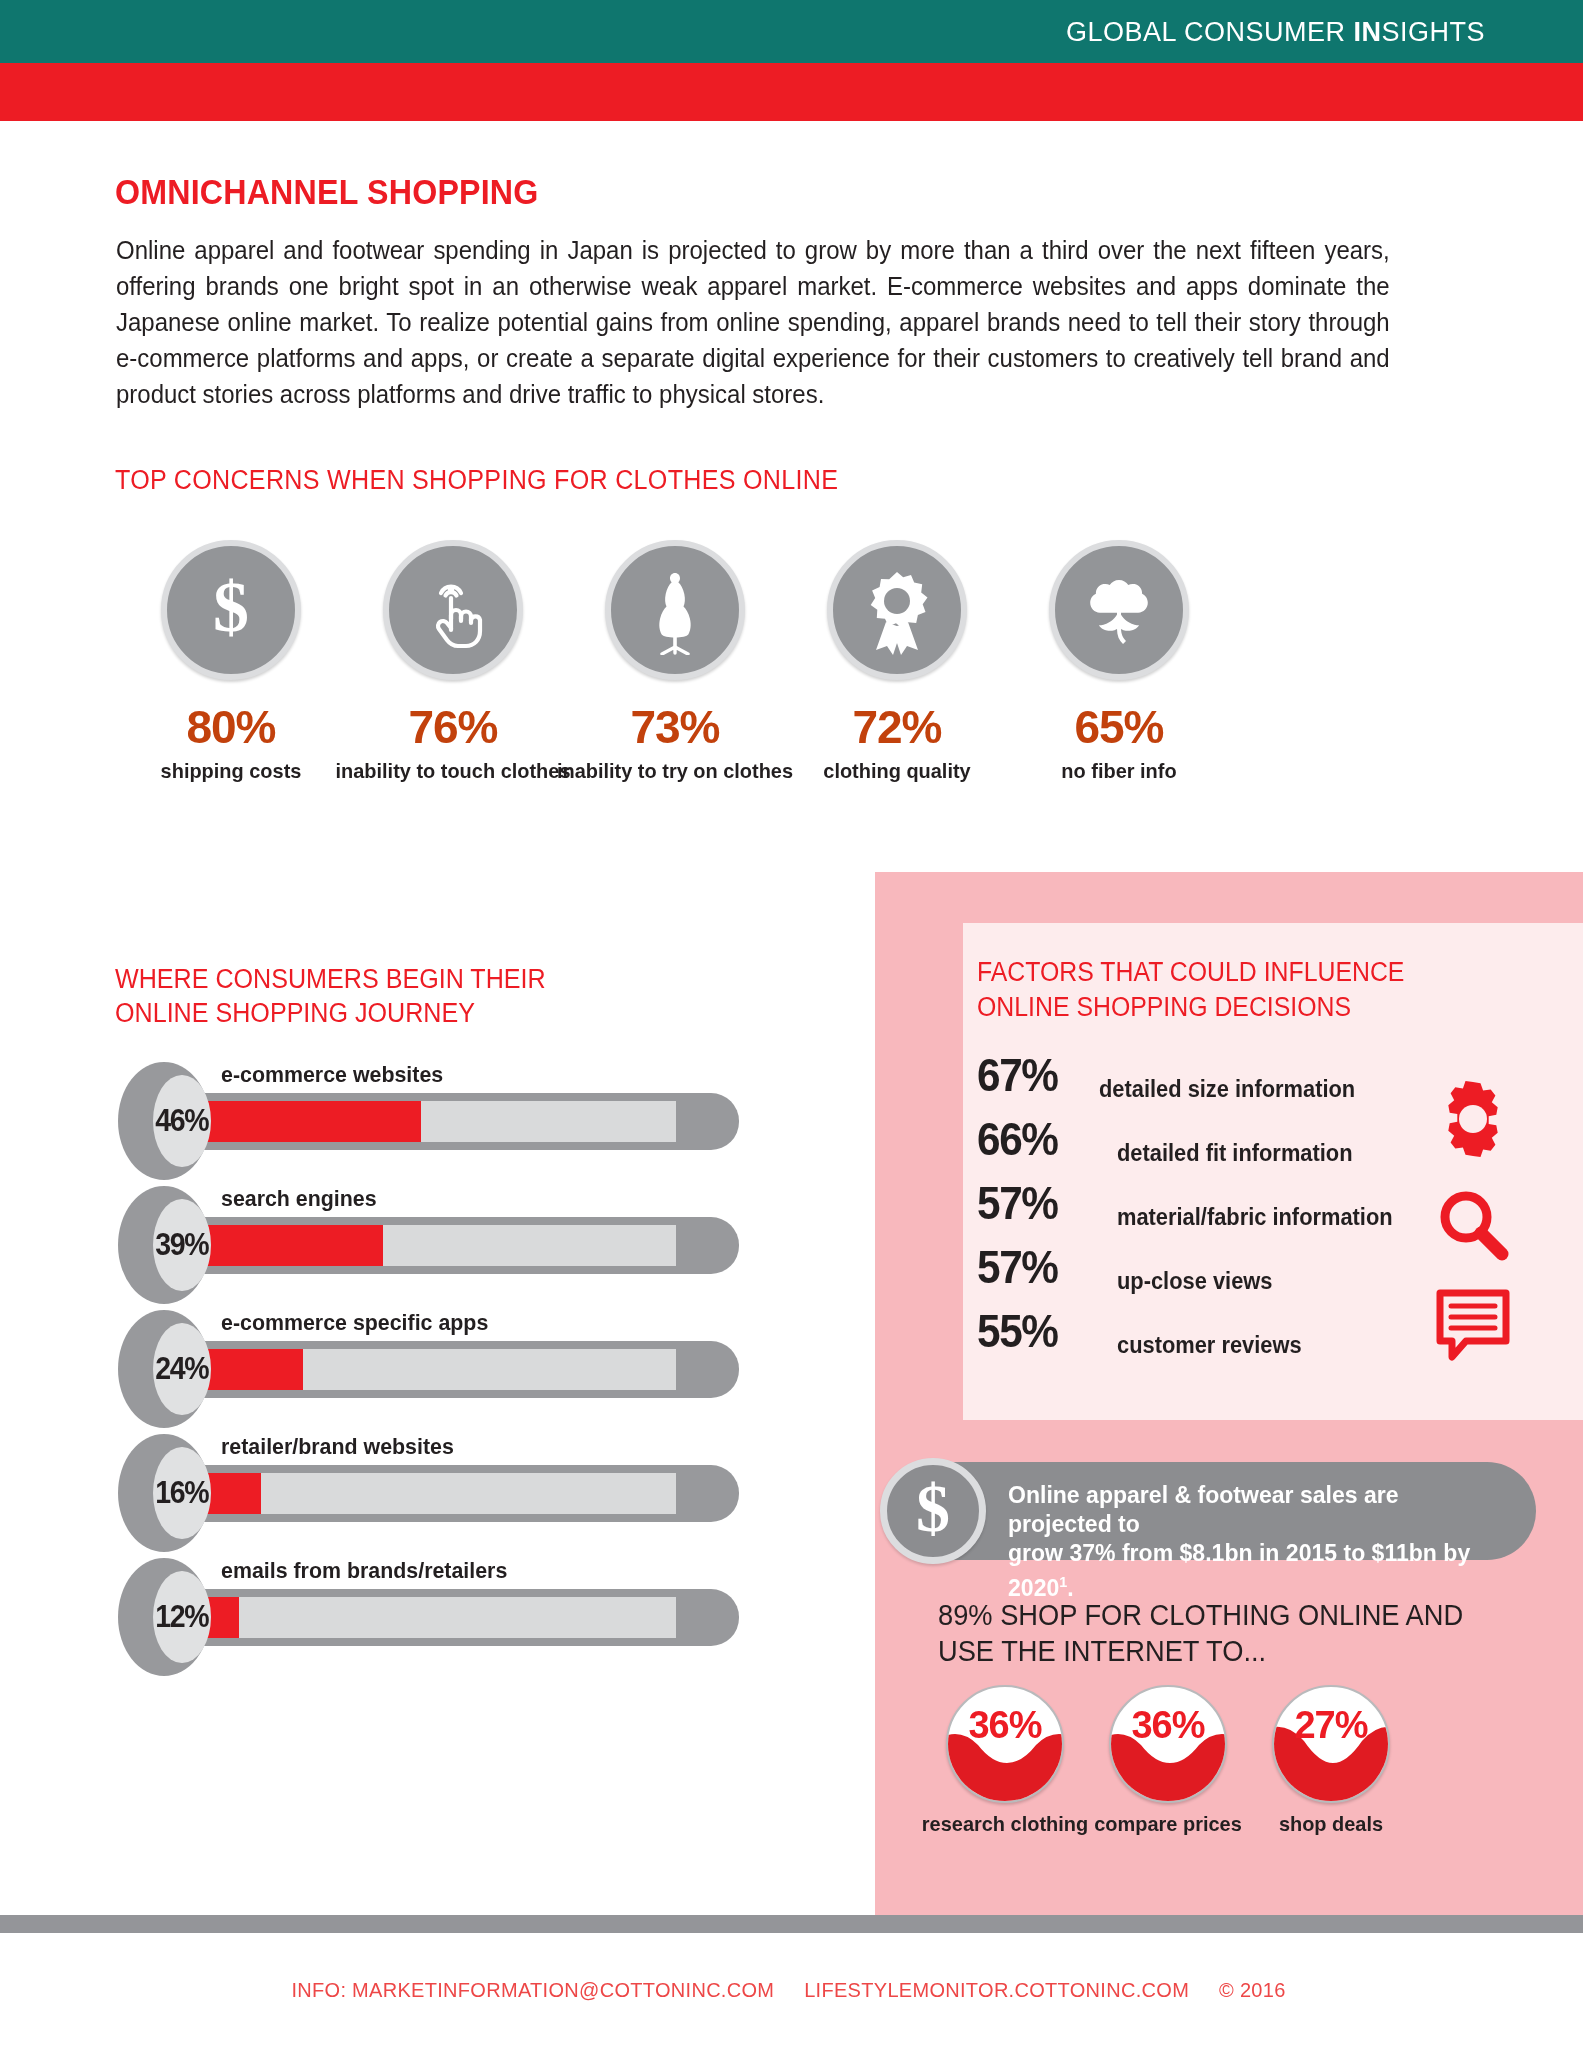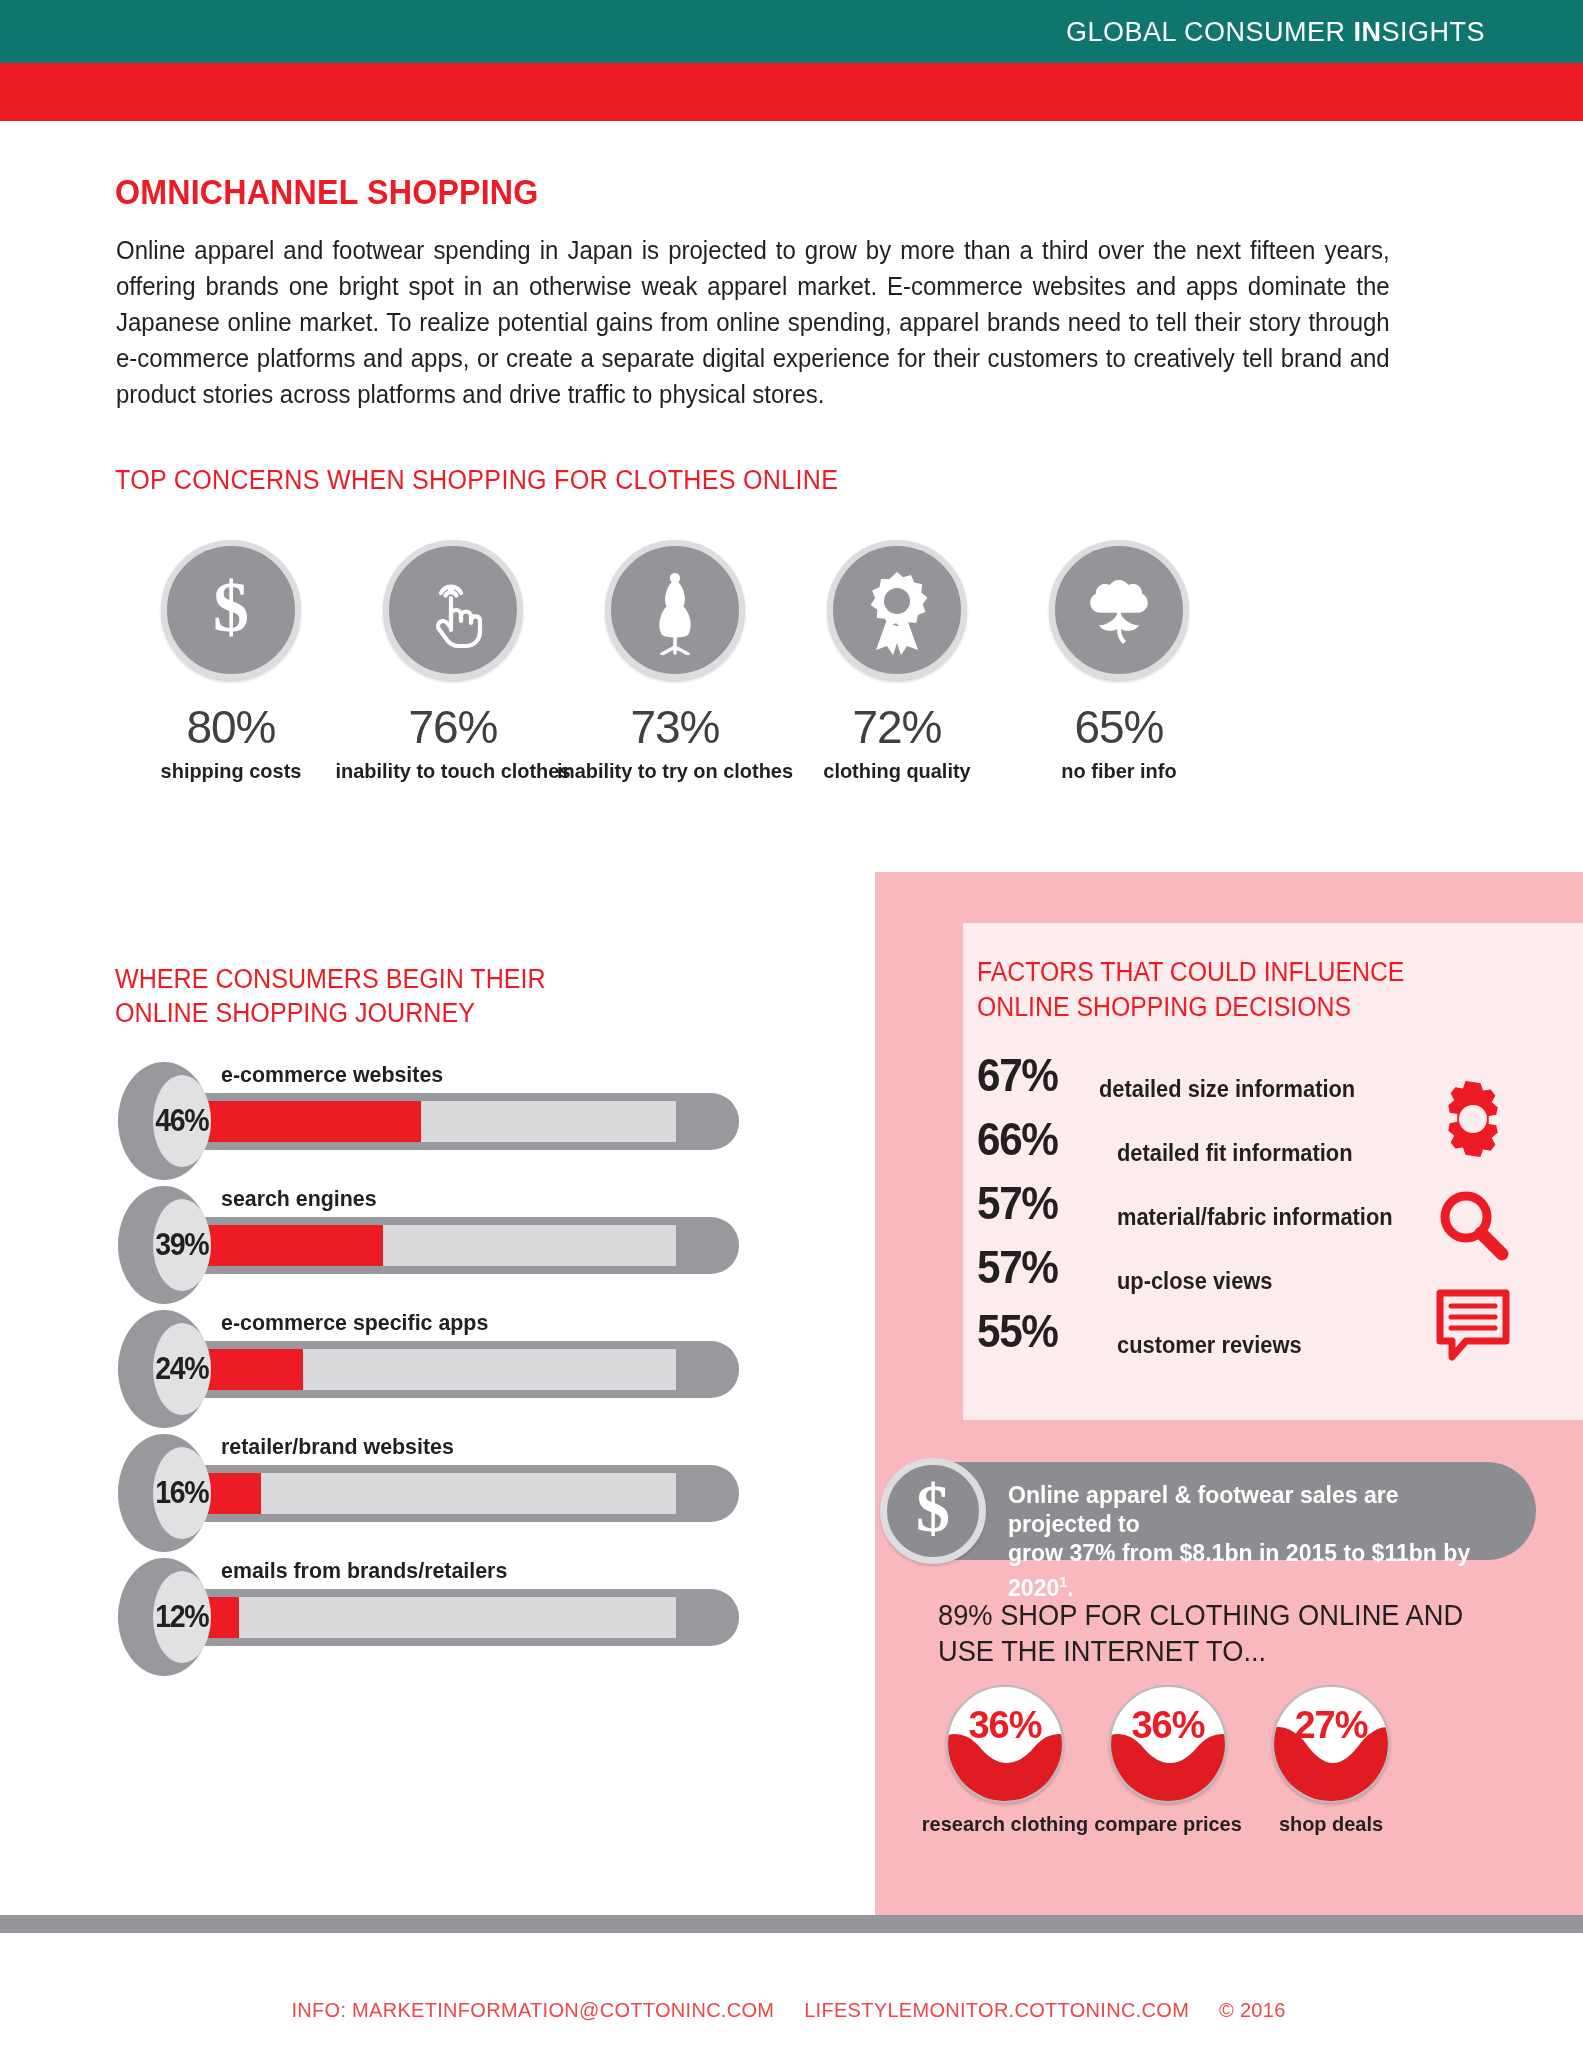--- a/index.html
+++ b/index.html
@@ -54,21 +54,21 @@
   .concern { position:absolute; top:0; width:270px; text-align:center; }
   .cbadge {
     width:140px; height:140px; border-radius:50%;
     margin:0 auto; position:relative;
     background:#939598;
     border:6px solid #dcdddf;
     box-shadow:0 2px 3px rgba(0,0,0,.18);
   }
   .cbadge svg { position:absolute; left:50%; top:50%; transform:translate(-50%,-50%); }
   .cpct {
-    margin-top:20px; color:#404040; font-size:46px; font-weight:400;
+    margin-top:20px; color:#c2410c; font-size:46px; font-weight:700;
     letter-spacing:-1px;
   }
   .clabel {
     margin-top:4px; color:#231f20; font-size:21px; font-weight:700;
     line-height:25px;
     transform:scaleX(.95);
   }
 
   
   .pink-panel {
@@ -194,21 +194,20 @@
 
   
   .foot-gray {
     position:absolute; left:0; top:1915px; width:1583px; height:18px;
     background:#949599;
   }
   .foot-text {
     position:absolute; left:0; top:1979px; width:1577px;
     text-align:center; color:#ed4747; font-size:20px;
     letter-spacing:.3px;
-    margin-top:20px;
   }
   .foot-text span { margin:0 12px; }
 </style>
 </head>
 <body>
 
 <div class="page">
 
   <div class="hdr-gray">
     <div class="hdr-title"><span>GLOBAL CONSUMER </span><b>IN</b><span>SIGHTS</span></div>

